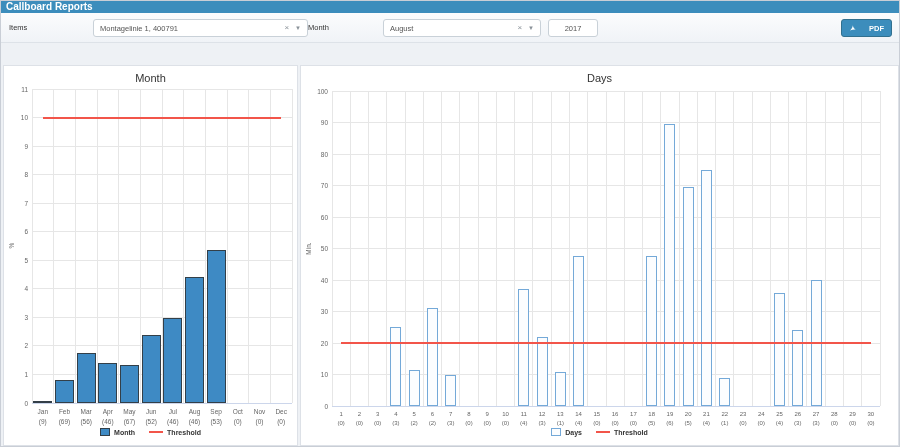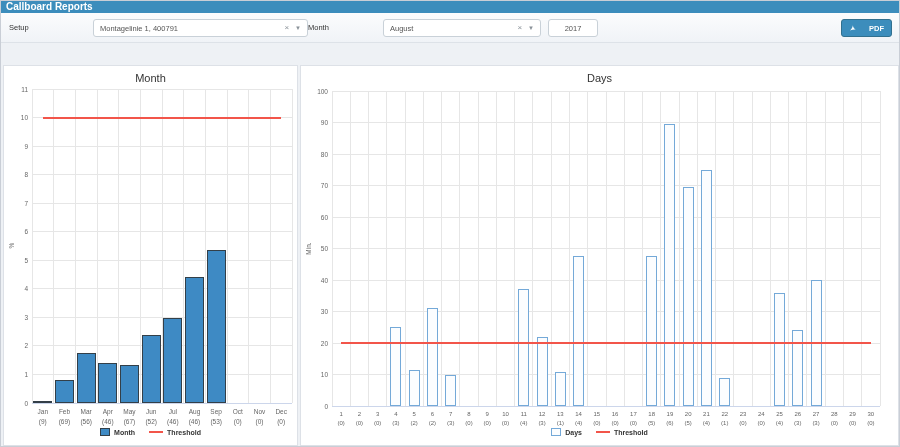--- a/index.html
+++ b/index.html
@@ -43,21 +43,21 @@
   .legline{width:14px;height:2px;}
 </style>
 </head>
 <body>
 
 <div class="app">
 
   <div class="titlebar">Callboard Reports</div>
 
   <div class="filterbar">
-    <span class="flabel" style="left:8px">Setup</span>
+    <span class="flabel" style="left:8px">Items</span>
     <div class="select" style="left:92px;width:215px">
       <span class="val">Montagelinie 1, 400791</span>
       <span class="clear">×</span>
       <span class="caret">▼</span>
     </div>
     <span class="flabel" style="left:307px">Month</span>
     <div class="select" style="left:382px;width:158px">
       <span class="val">August</span>
       <span class="clear">×</span>
       <span class="caret">▼</span>

